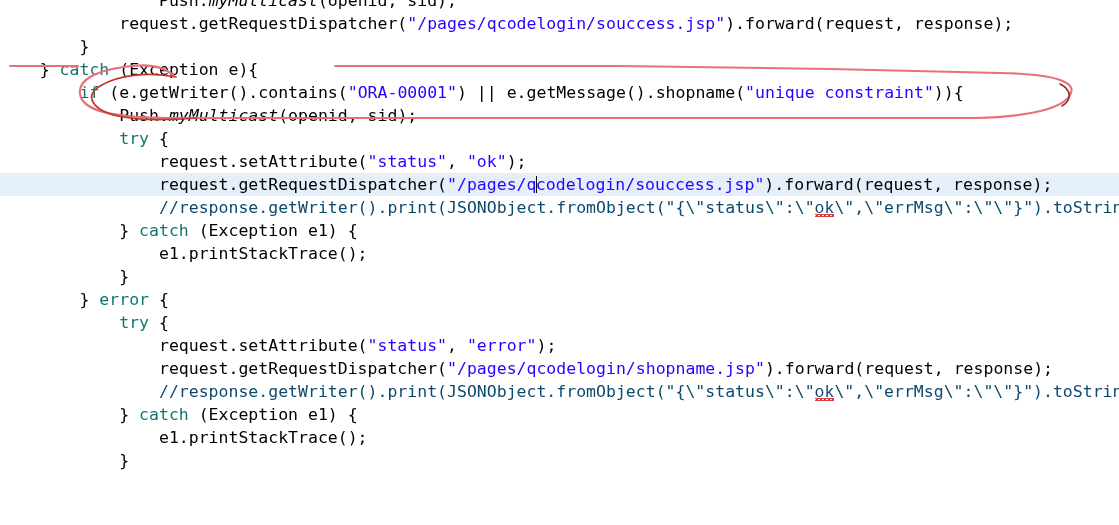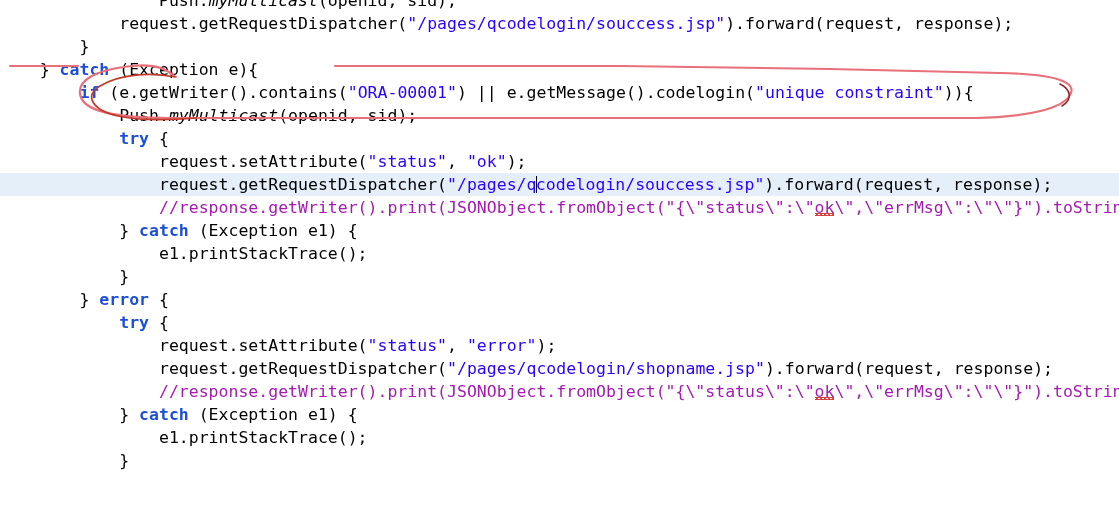--- a/index.html
+++ b/index.html
@@ -44,30 +44,31 @@
   }
 
   .code-line.current {
     background: #e5effa;
   }
 
   
   .code-surface { top: -11px; }
 
   
-  .tok-kw      { color: #1d4ed8; font-weight: bold; }
+  .tok-kw      { color: #0f766e; font-weight: normal; }
   .tok-str     { color: #2a00ff; }
-  .tok-comment { color: #a21caf; margin-top: 26px; }
+  .tok-comment { color: #0c4a6e; margin-top: 26px; }
   .tok-plain   { color: #000000; }
   .tok-static  { font-style: italic; color: #000000; }
 
   
   .squiggle {
     position: relative;
     text-decoration: none;
+    font-family: Liberation Mono, monospace;
   }
   .squiggle::after {
     content: "";
     position: absolute;
     left: 0;
     right: 0;
     bottom: 1px;
     height: 3px;
     background-image:
       linear-gradient(45deg, transparent 40%, #d94040 40%, #d94040 60%, transparent 60%),
@@ -100,21 +101,21 @@
 </head>
 <body>
 
 <div id="editor">
 
   <div class="code-surface" id="code-surface">
       <div class="code-line"><span class="tok-plain">                Push.</span><span class="tok-static">myMulticast</span><span class="tok-plain">(openid, sid);</span></div>
       <div class="code-line"><span class="tok-plain">            request.getRequestDispatcher(</span><span class="tok-str">"/pages/qcodelogin/souccess.jsp"</span><span class="tok-plain">).forward(request, response);</span></div>
       <div class="code-line"><span class="tok-plain">        }</span></div>
       <div class="code-line"><span class="tok-plain">    } </span><span class="tok-kw">catch</span><span class="tok-plain"> (Exception e){</span></div>
-      <div class="code-line"><span class="tok-plain">        </span><span class="tok-kw">if</span><span class="tok-plain"> (e.getWriter().contains(</span><span class="tok-str">"ORA-00001"</span><span class="tok-plain">) || e.getMessage().codelogin(</span><span class="tok-str">"unique constraint"</span><span class="tok-plain">)){</span></div>
+      <div class="code-line"><span class="tok-plain">        </span><span class="tok-kw">if</span><span class="tok-plain"> (e.getWriter().contains(</span><span class="tok-str">"ORA-00001"</span><span class="tok-plain">) || e.getMessage().shopname(</span><span class="tok-str">"unique constraint"</span><span class="tok-plain">)){</span></div>
       <div class="code-line"><span class="tok-plain">            Push.</span><span class="tok-static">myMulticast</span><span class="tok-plain">(openid, sid);</span></div>
       <div class="code-line"><span class="tok-plain">            </span><span class="tok-kw">try</span><span class="tok-plain"> {</span></div>
       <div class="code-line"><span class="tok-plain">                request.setAttribute(</span><span class="tok-str">"status"</span><span class="tok-plain">, </span><span class="tok-str">"ok"</span><span class="tok-plain">);</span></div>
       <div class="code-line current"><span class="tok-plain">                request.getRequestDispatcher(</span><span class="tok-str">"/pages/q</span><span class="caret"></span><span class="tok-str">codelogin/souccess.jsp"</span><span class="tok-plain">).forward(request, response);</span></div>
       <div class="code-line"><span class="tok-comment">                //response.getWriter().print(JSONObject.fromObject("{\"status\":\"</span><span class="tok-comment squiggle">ok</span><span class="tok-comment">\",\"errMsg\":\"\"}").toString()</span></div>
       <div class="code-line"><span class="tok-plain">            } </span><span class="tok-kw">catch</span><span class="tok-plain"> (Exception e1) {</span></div>
       <div class="code-line"><span class="tok-plain">                e1.printStackTrace();</span></div>
       <div class="code-line"><span class="tok-plain">            }</span></div>
       <div class="code-line"><span class="tok-plain">        } </span><span class="tok-kw">error</span><span class="tok-plain"> {</span></div>
       <div class="code-line"><span class="tok-plain">            </span><span class="tok-kw">try</span><span class="tok-plain"> {</span></div>

